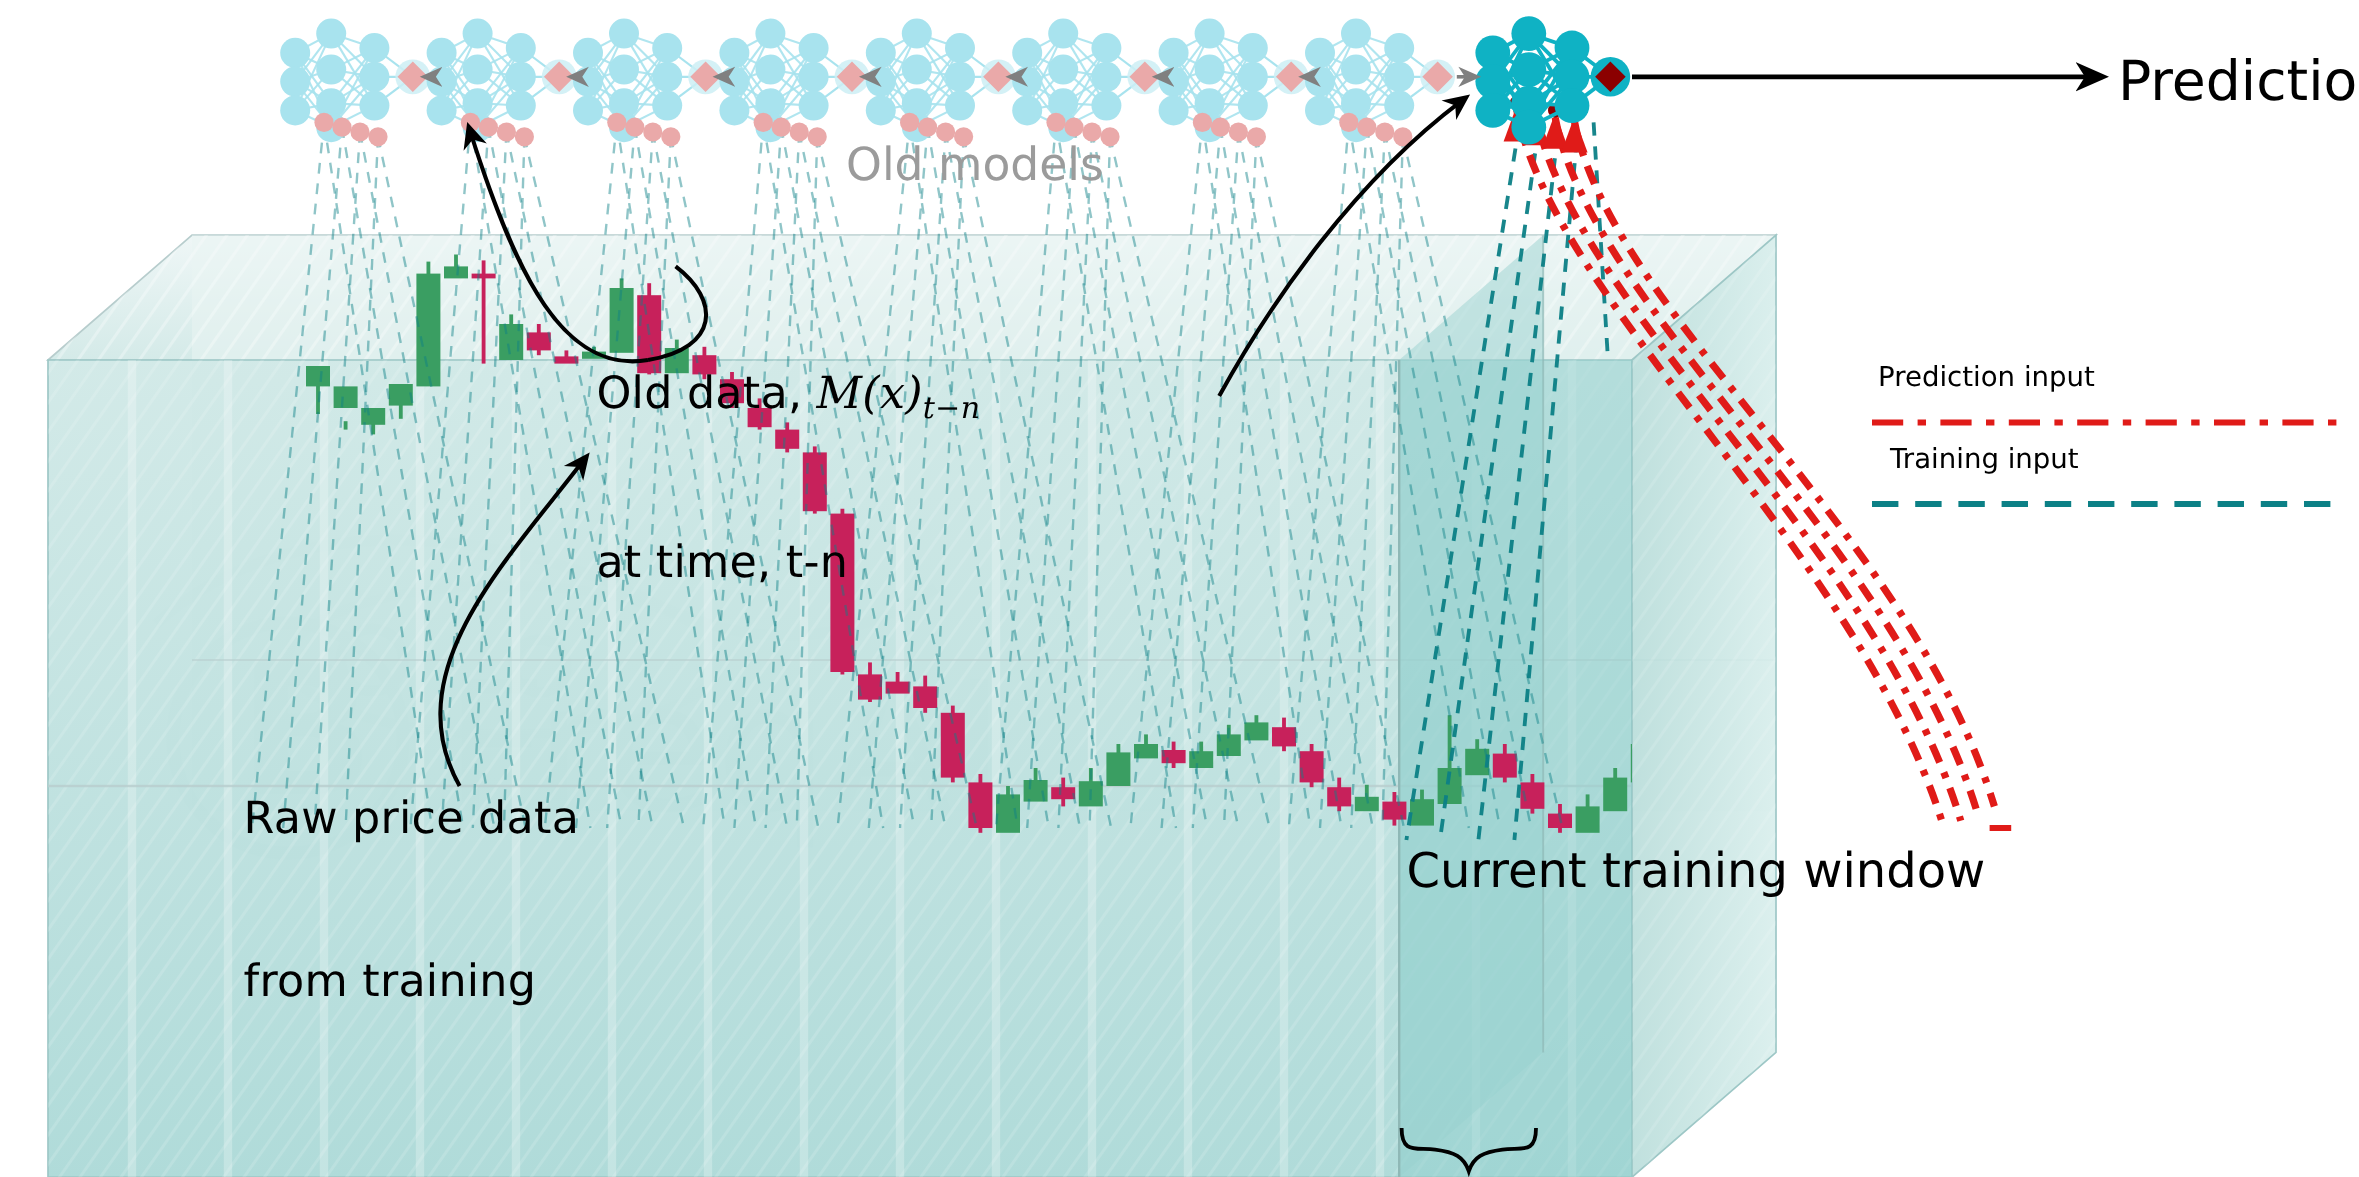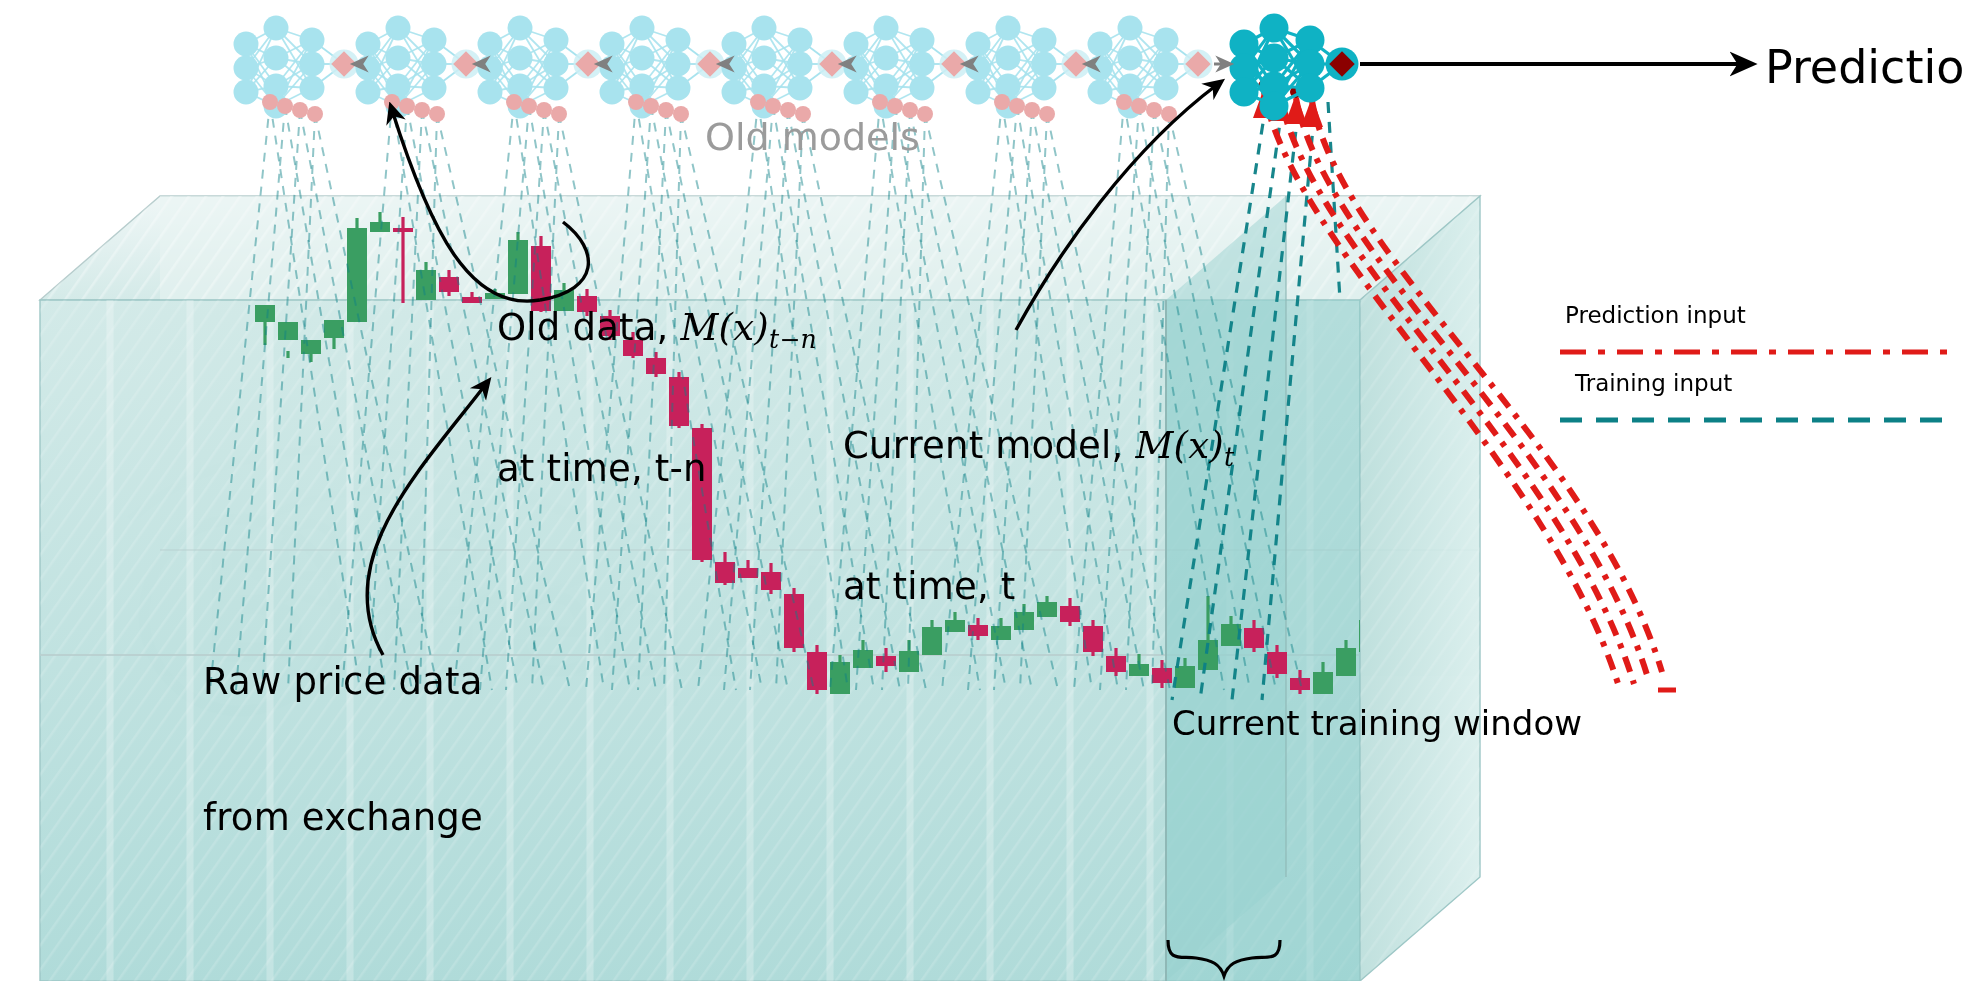--- a/index.html
+++ b/index.html
@@ -5,21 +5,21 @@
   html,body{margin:0;padding:0;background:#fff;}
   body{width:1966px;height:981px;overflow:hidden;
        font-family:"DejaVu Sans","Liberation Sans",sans-serif;}
   #stage{position:relative;width:1966px;height:981px;background:#ffffff;}
   svg.layer{position:absolute;left:0;top:0;width:1966px;height:981px;overflow:visible;}
   .txt{position:absolute;white-space:pre;color:#000;}
   .ann{font-size:37px;line-height:1.22;letter-spacing:.2px;}
   .leg{font-size:23px;}
   .oldmodels{font-size:38px;color:#9b9b9b;}
   .pred{font-size:46px;}
-  .cw{font-size:34px;}
+  .cw{font-size:40px;}
   .mi{font-style:italic;font-family:"DejaVu Serif","Liberation Serif",serif;}
   .sub{font-size:0.68em;vertical-align:-0.32em;font-style:italic;
        font-family:"DejaVu Serif","Liberation Serif",serif;}
 </style>
 </head>
 <body>
 
 <div id="stage">
 
   <svg class="layer" id="svg-chart" viewBox="0 0 1966 981">
@@ -774,28 +774,24 @@
 
   <div class="txt oldmodels" style="left:705px;top:115px;text-align:center;">Old models</div>
 
   <div class="txt pred" style="left:1765px;top:40px;">Prediction</div>
 
   <div class="txt ann" id="ann0" style="left:497px;top:215px;">
     <div><span>Old data, </span><span class="mi">M(x)</span><span class="sub">t−n</span></div>
     <div>at time, t-n</div>
   </div>
 
-  <div class="txt ann" id="ann1" style="left:843px;top:333px;">
-    <div><span>Current model, </span><span class="mi">M(x)</span><span class="sub">t</span></div>
-    <div>at time, t</div>
-  </div>
 
   <div class="txt ann" id="ann2" style="left:203px;top:569px;">
     <div>Raw price data</div>
-    <div>from exchange</div>
+    <div>from training</div>
   </div>
 
   <div class="txt leg" style="left:1565px;top:302px;">Prediction input</div>
   <div class="txt leg" style="left:1575px;top:370px;">Training input</div>
 
   <div class="txt cw" style="left:1172px;top:703px;">Current training window</div>
 
 </div>
 
 </body></html>

